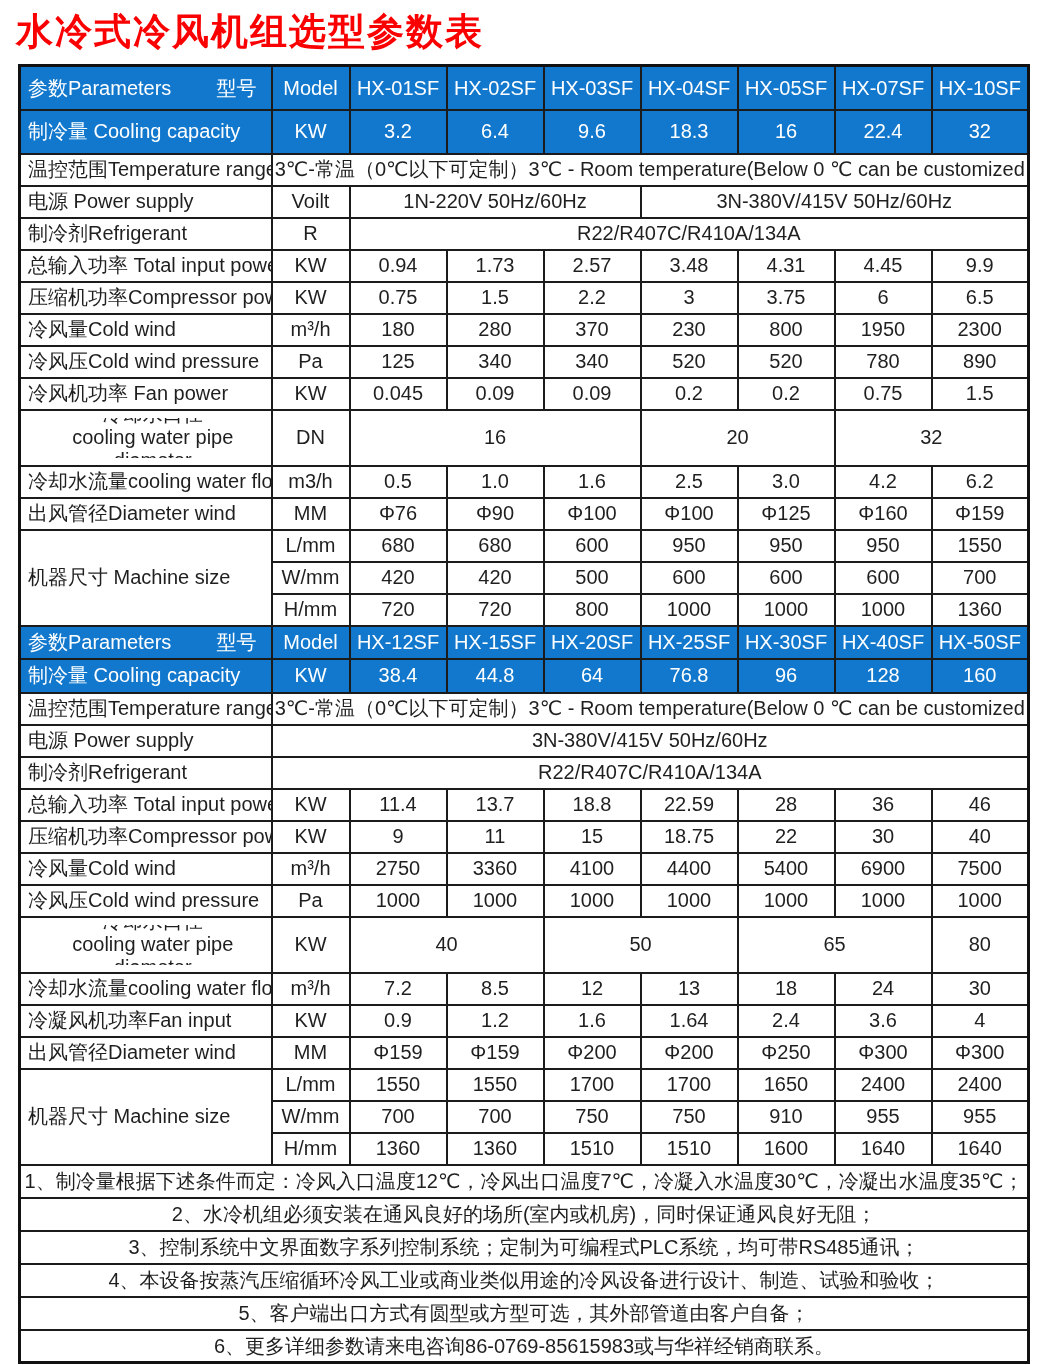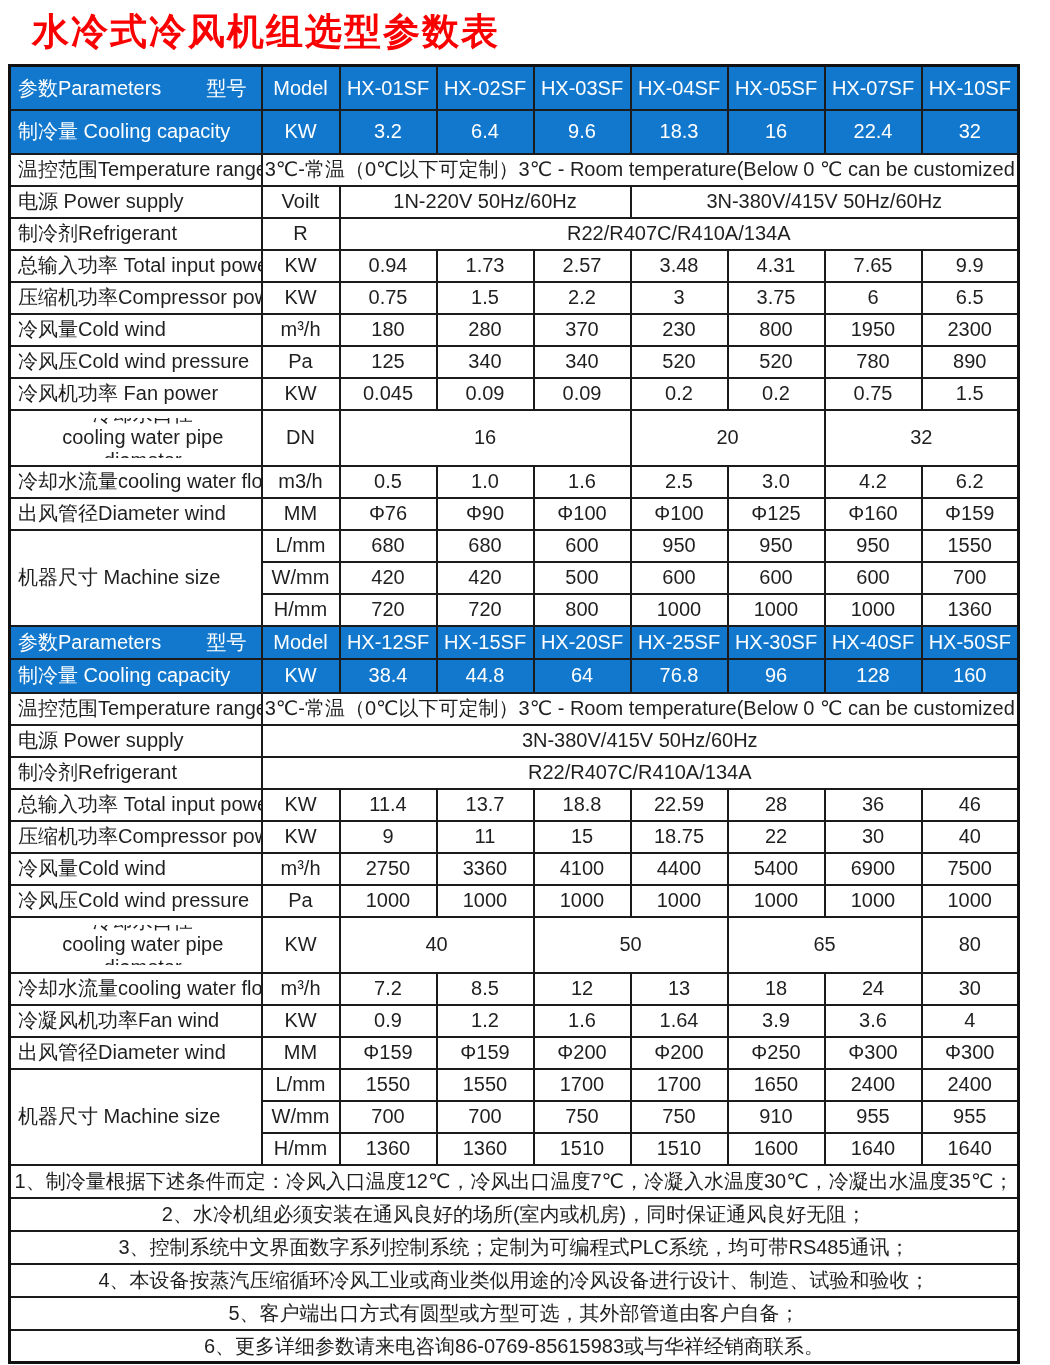--- a/index.html
+++ b/index.html
@@ -4,25 +4,25 @@
 <style>
   :root { --blue:#1278cd; --red:#fa0000; --border:#1b1b1b; }
   html,body { margin:0; padding:0; }
   body {
     width:1050px; height:1365px; background:#ffffff;
     font-family:"Liberation Sans","DejaVu Sans",sans-serif;
     color:#1f1f1f; position:relative; overflow:hidden;
   }
   .title {
     color:var(--red); font-size:37px; font-weight:bold;
-    letter-spacing:2px; padding:9px 0 9px 32px; line-height:1.25;
+    letter-spacing:2px; padding:9px 0 9px 16px; line-height:1.25;
   }
   table.spec {
     border-collapse:collapse; table-layout:fixed;
-    margin-left:8px; width:1009px; border:3px solid #111;
+    margin-left:18px; width:1009px; border:3px solid #111;
   }
   .spec td, .spec th {
     border:2px solid var(--border); text-align:center; font-size:20px;
     padding:0; overflow:hidden; white-space:nowrap; font-weight:normal;
     vertical-align:middle;
   }
   .spec .label { text-align:left; padding-left:7px; }
   .spec th.label { padding:0; }
   .spec tr.blue td, .spec tr.blue th { background:var(--blue); color:#fff; }
   .hwrap {
@@ -100,21 +100,21 @@
         <td colspan="7">R22/R407C/R410A/134A</td>
       </tr>
       <tr class="h32">
         <td class="label">总输入功率 Total input power</td>
         <td>KW</td>
         <td>0.94</td>
         <td>1.73</td>
         <td>2.57</td>
         <td>3.48</td>
         <td>4.31</td>
-        <td>7.65</td>
+        <td>4.45</td>
         <td>9.9</td>
       </tr>
       <tr class="h32">
         <td class="label">压缩机功率Compressor power</td>
         <td>KW</td>
         <td>0.75</td>
         <td>1.5</td>
         <td>2.2</td>
         <td>3</td>
         <td>3.75</td>
@@ -318,27 +318,27 @@
         <td>m³/h</td>
         <td>7.2</td>
         <td>8.5</td>
         <td>12</td>
         <td>13</td>
         <td>18</td>
         <td>24</td>
         <td>30</td>
       </tr>
       <tr class="h32">
-        <td class="label">冷凝风机功率Fan wind</td>
+        <td class="label">冷凝风机功率Fan input</td>
         <td>KW</td>
         <td>0.9</td>
         <td>1.2</td>
         <td>1.6</td>
         <td>1.64</td>
-        <td>3.9</td>
+        <td>2.4</td>
         <td>3.6</td>
         <td>4</td>
       </tr>
       <tr class="h32">
         <td class="label">出风管径Diameter wind</td>
         <td>MM</td>
         <td>Φ159</td>
         <td>Φ159</td>
         <td>Φ200</td>
         <td>Φ200</td>

